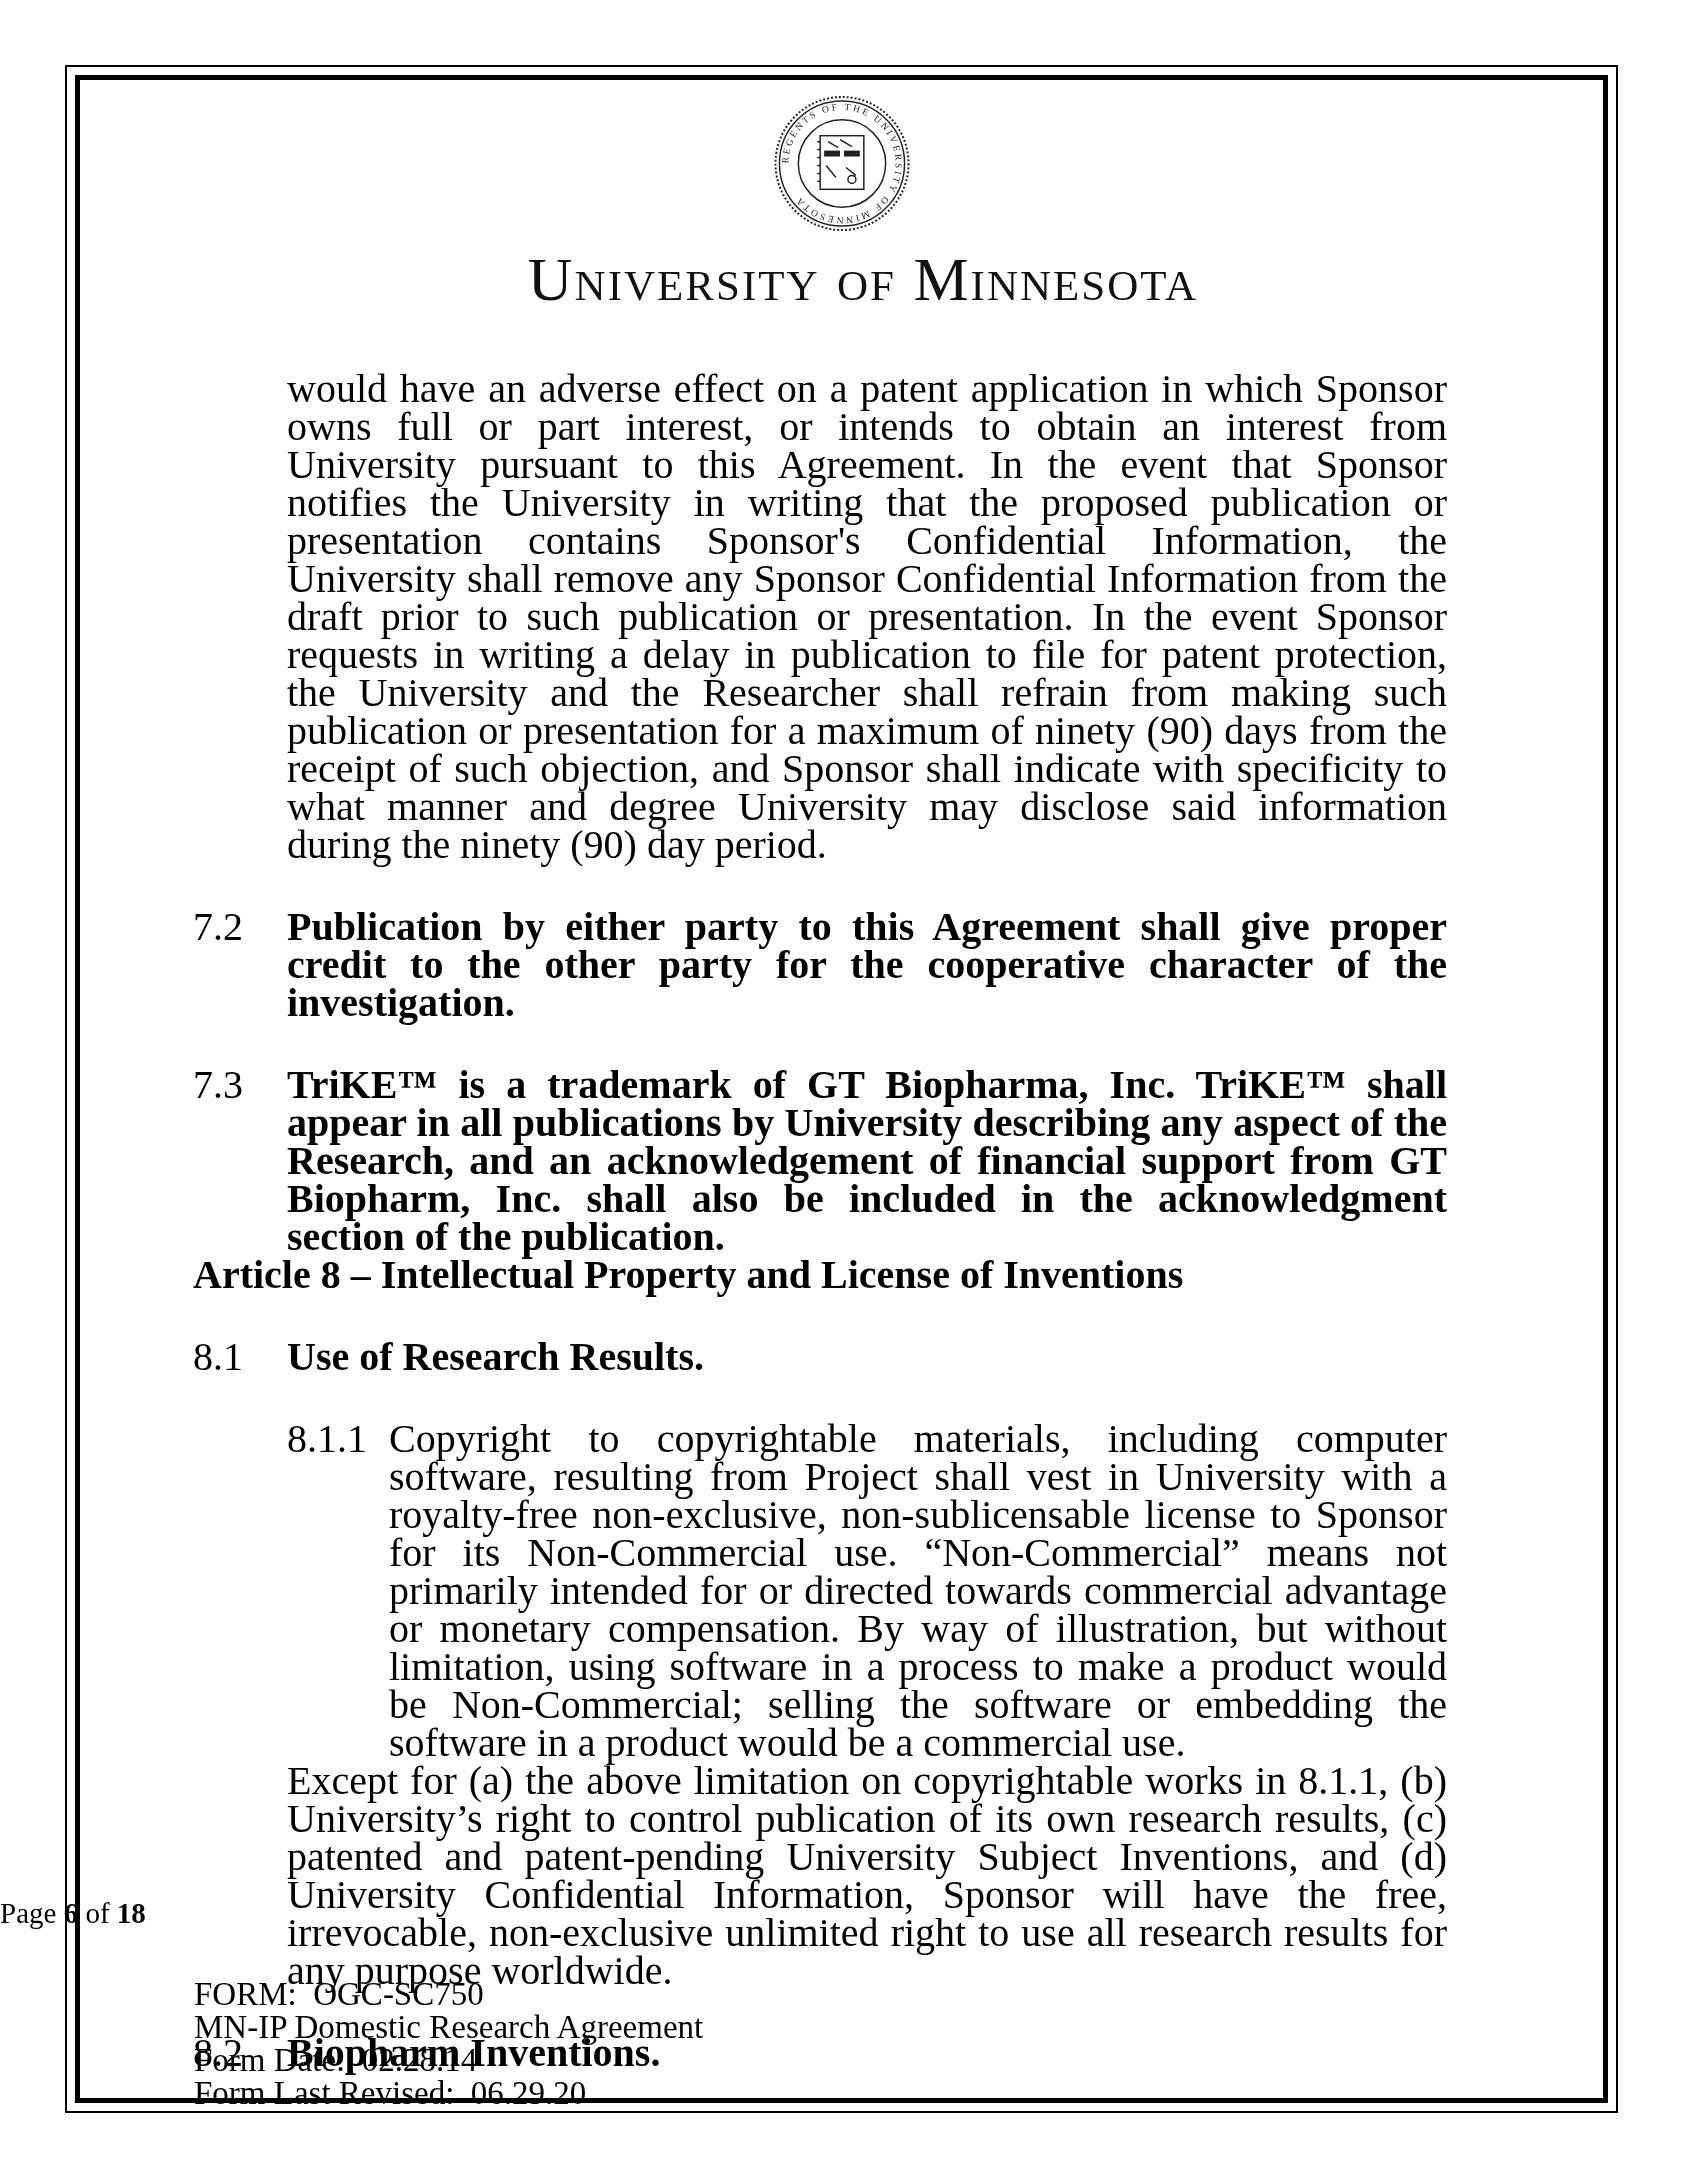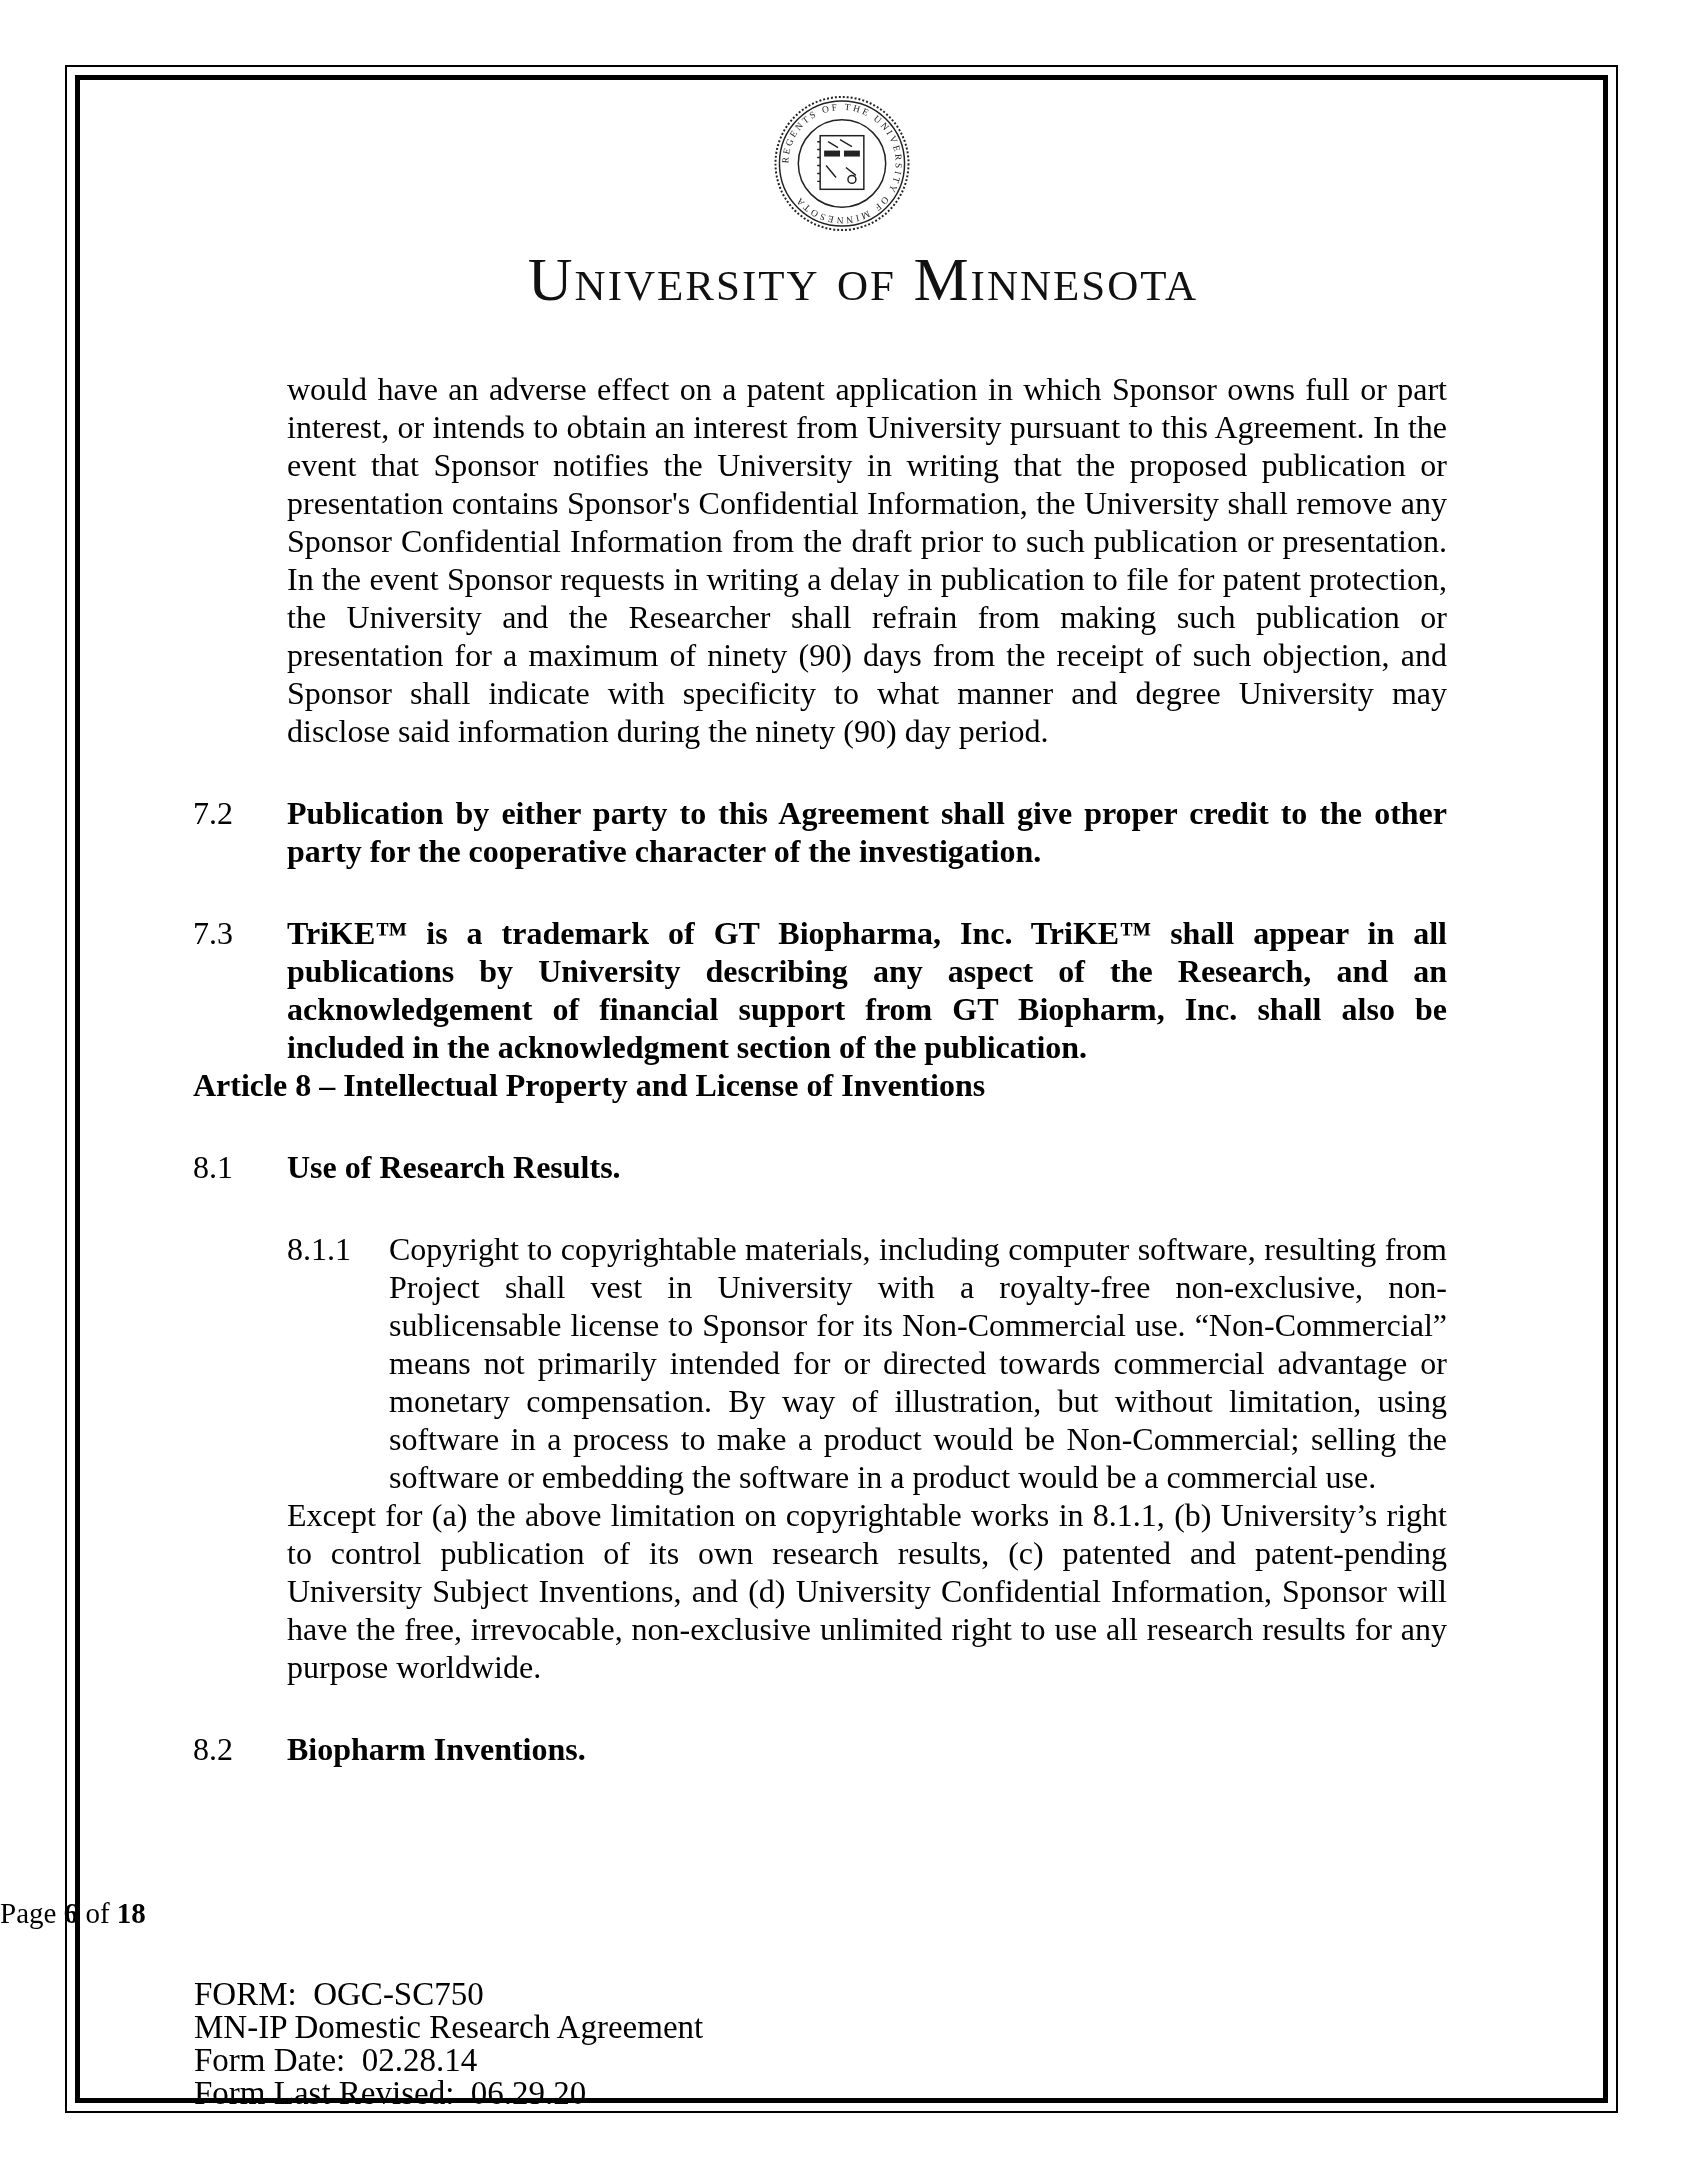--- a/index.html
+++ b/index.html
@@ -47,21 +47,21 @@
     font-variant: small-caps;
     letter-spacing: 2px;
     color: #111111;
     padding-left: 43px;
   }
   .body-text {
     position: absolute;
     left: 193px;
     right: 236px;
     top: 370px;
-    font-size: 32px;
+    font-size: 40px;
     line-height: 38px;
   }
   .para-cont {
     margin-left: 94px;
     text-align: justify;
   }
   .sec {
     display: flex;
     margin-top: 44px;
     justify-content: flex-end;

